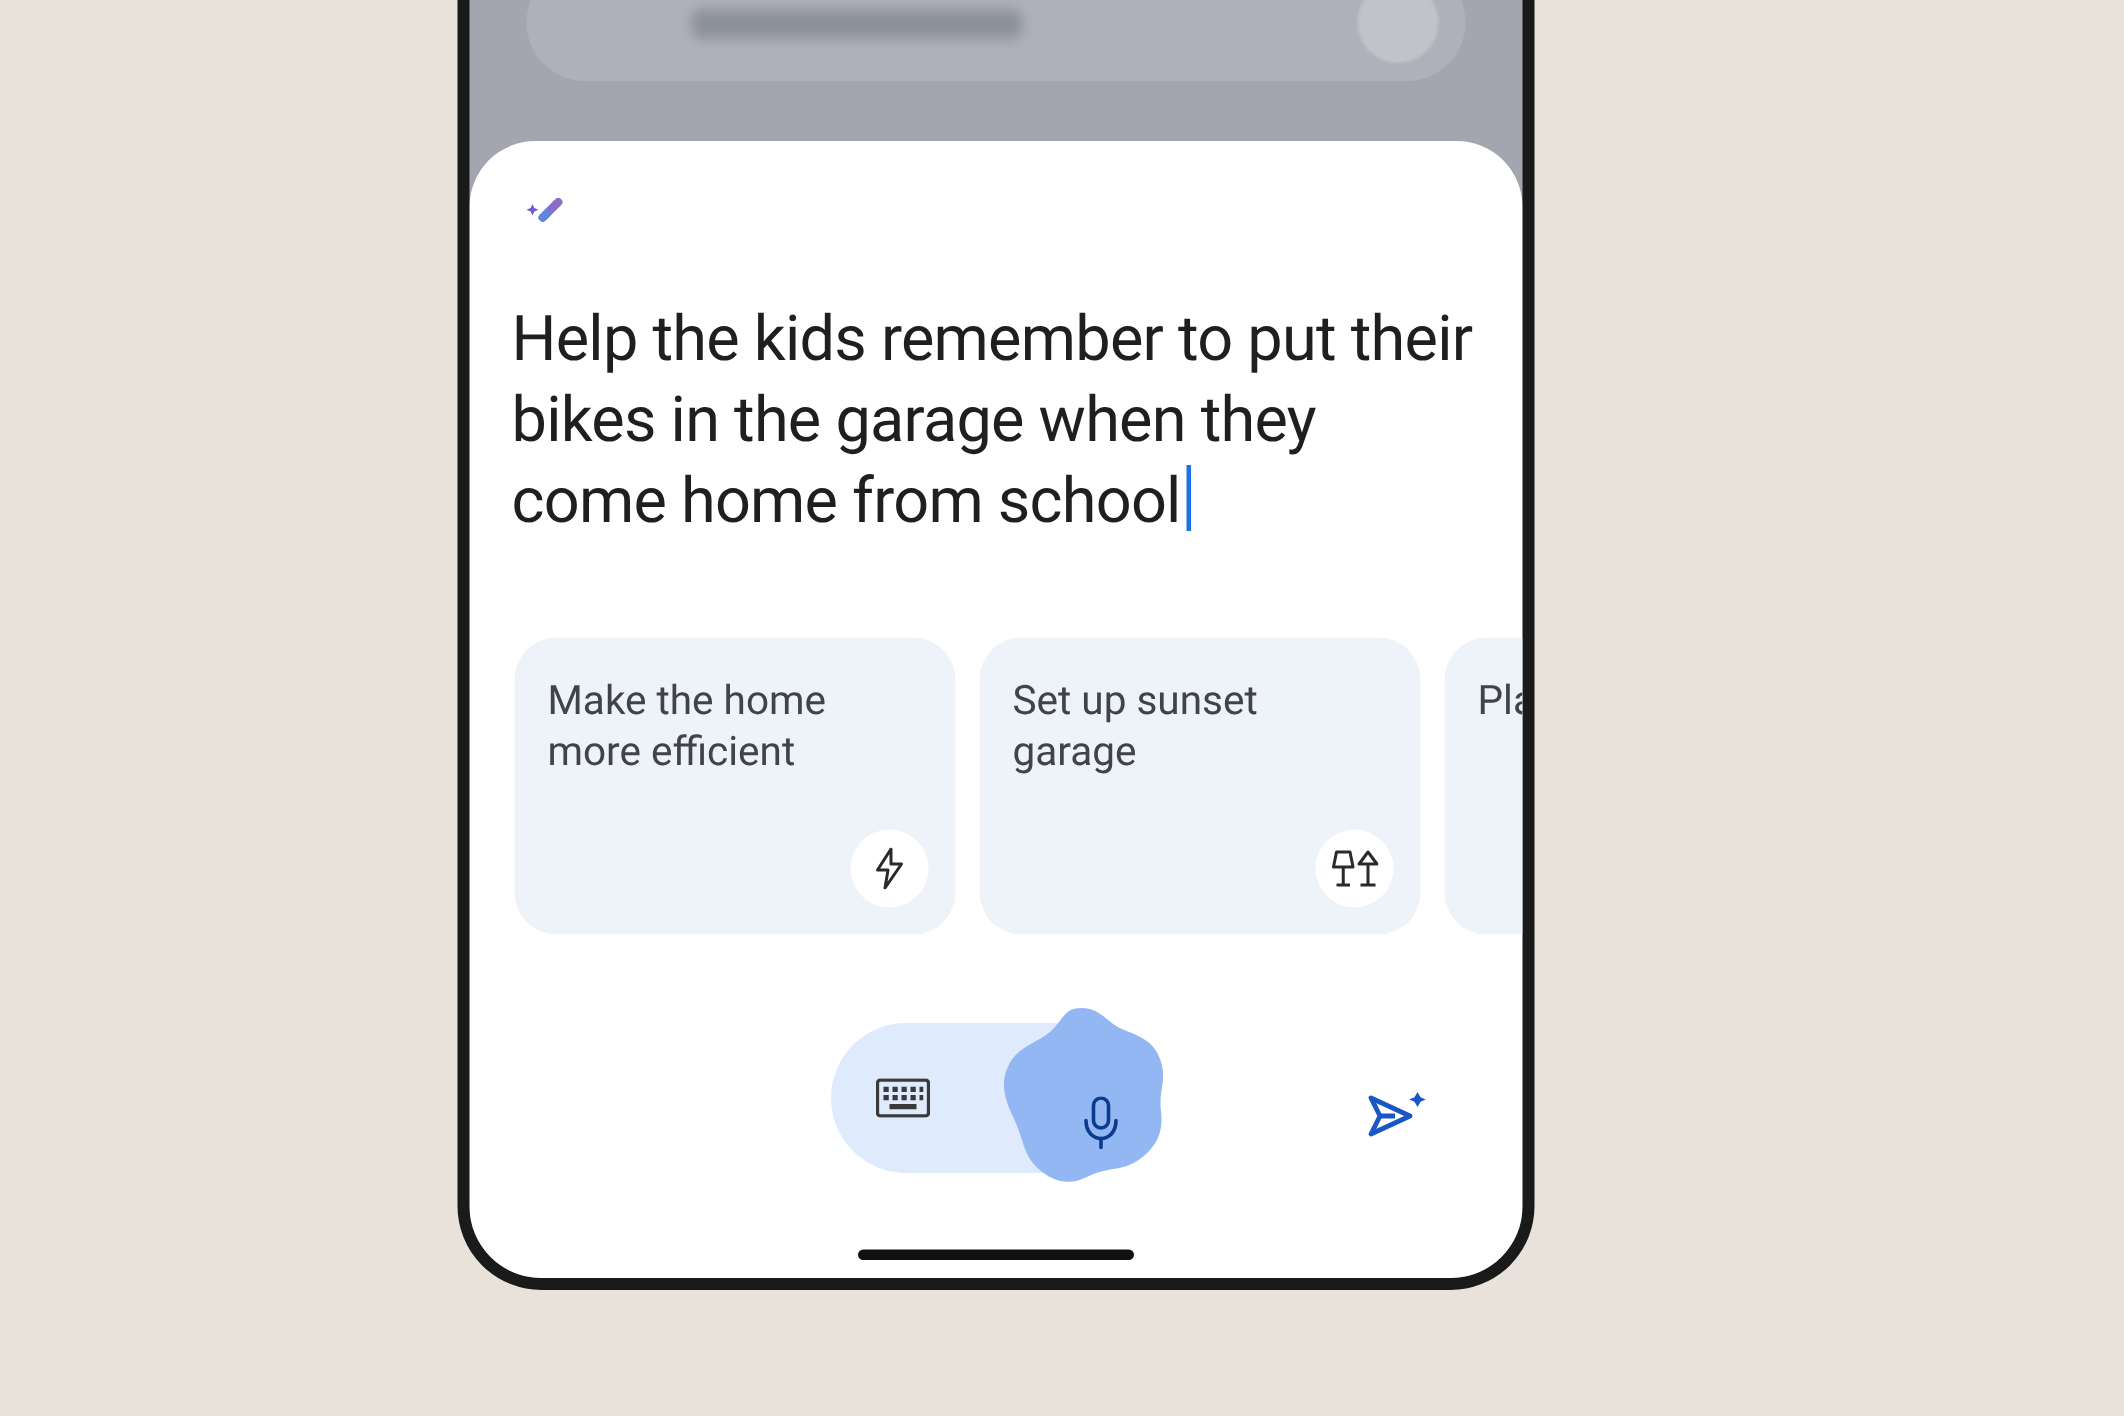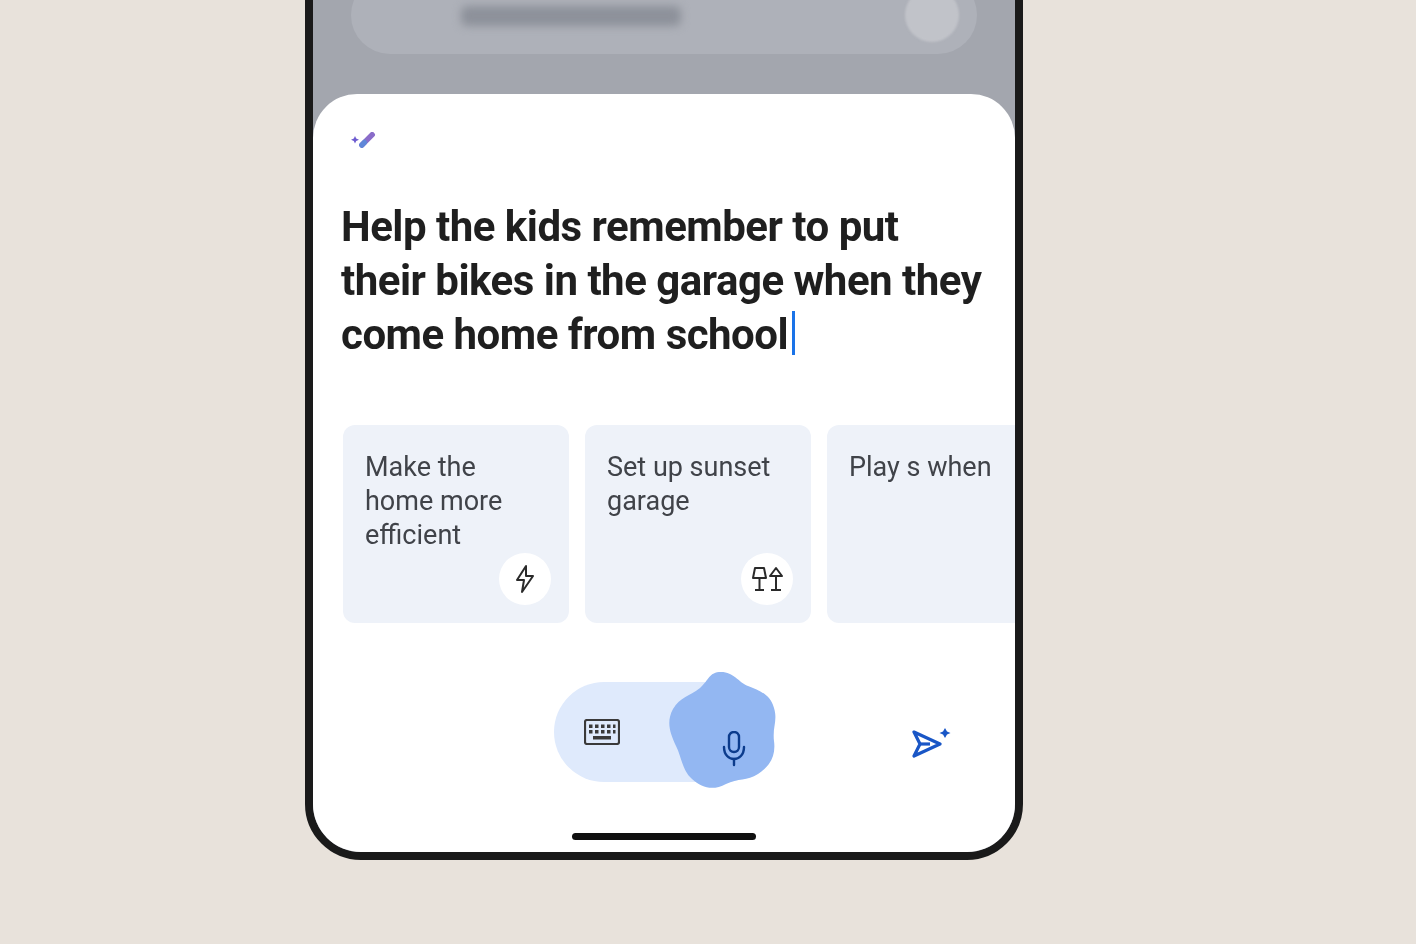--- a/index.html
+++ b/index.html
@@ -81,42 +81,42 @@
       left: 6px;
       top: 6px;
       width: 28px;
       height: 28px;
     }
     .main-text {
       font-size: 42px;
       line-height: 1.28;
       letter-spacing: -0.5px;
       color: #1f1f1f;
-      font-weight: 700;
+      font-weight: 400;
       margin: 0 0 64px 0;
       position: relative;
     }
     .cursor {
       display: inline-block;
       width: 3px;
       height: 44px;
       background: #1a73e8;
       vertical-align: -6px;
       margin-left: 4px;
     }
     .cards {
       display: flex;
       gap: 16px;
       margin-left: 2px;
     }
     .card {
-      width: 226px;
+      width: 294px;
       height: 198px;
       background: #eef2f9;
-      border-radius: 12px;
+      border-radius: 28px;
       padding: 26px 22px 18px 22px;
       position: relative;
       flex-shrink: 0;
     }
     .card-text {
       font-size: 27px;
       color: #404349;
       line-height: 1.25;
       font-weight: 400;
     }

